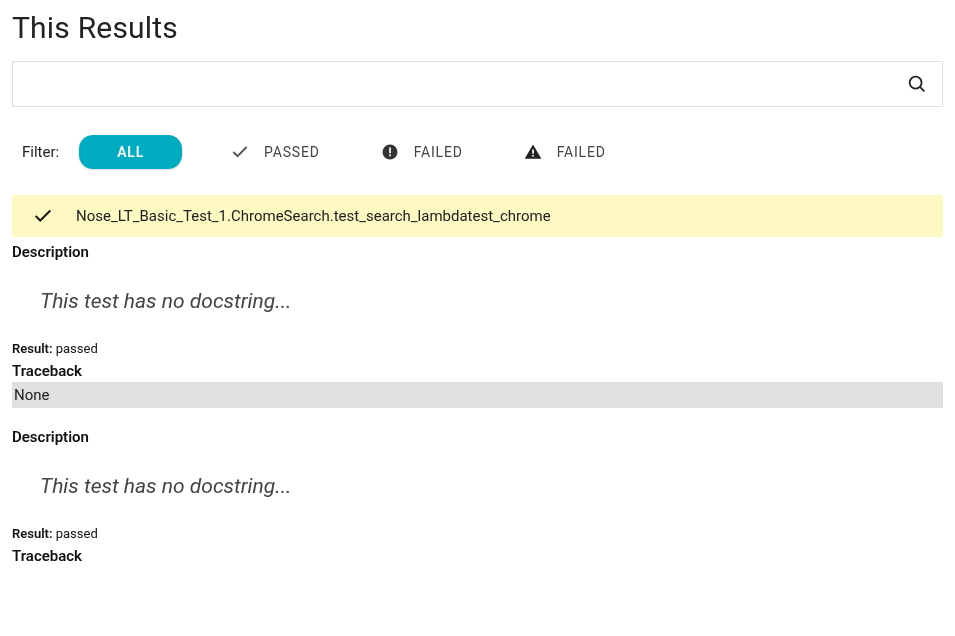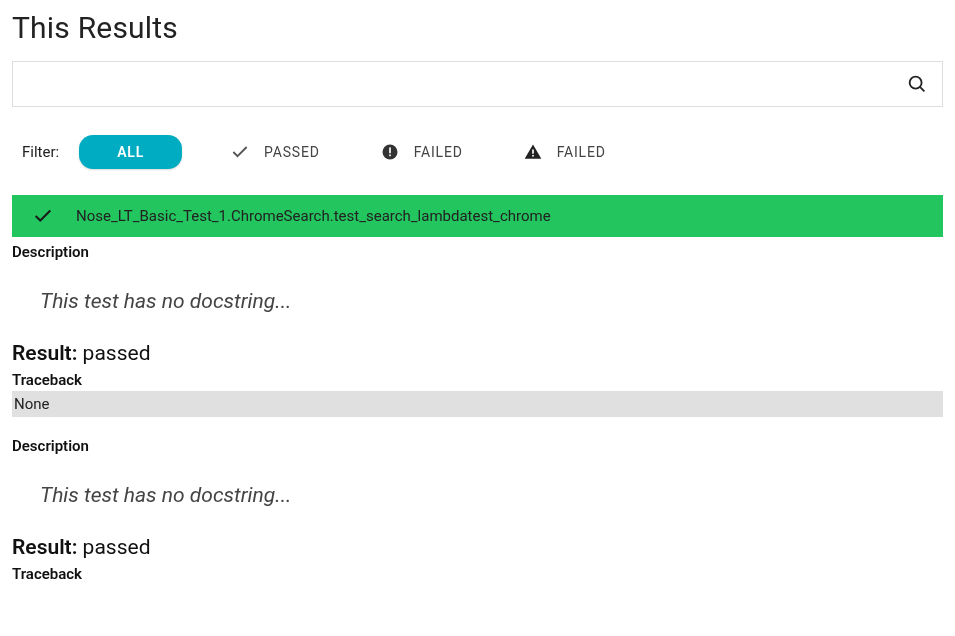--- a/index.html
+++ b/index.html
@@ -81,21 +81,21 @@
     }
     .filter-chip .chip-icon svg {
       width: 20px;
       height: 20px;
       display: block;
     }
     .test-block {
       margin-bottom: 0;
     }
     .test-header {
-      background: #22c55e;
+      background: #fef9c3;
       display: flex;
       align-items: center;
       padding: 10px 20px;
       font-size: 15px;
       color: #222;
     }
     .test-header .check-icon {
       margin-right: 22px;
       display: inline-flex;
     }
@@ -110,21 +110,21 @@
       color: #111;
       padding: 6px 0 0 0;
     }
     .description-text {
       font-style: italic;
       color: #444;
       font-size: 21px;
       padding: 28px 0 28px 28px;
     }
     .result-line {
-      font-size: 21px;
+      font-size: 13px;
       color: #111;
       font-weight: 600;
     }
     .result-line .result-value {
       font-weight: 400;
     }
     .traceback-output {
       background: #e0e0e0;
       margin: 2px 0 0 0;
       padding: 4px 2px;

